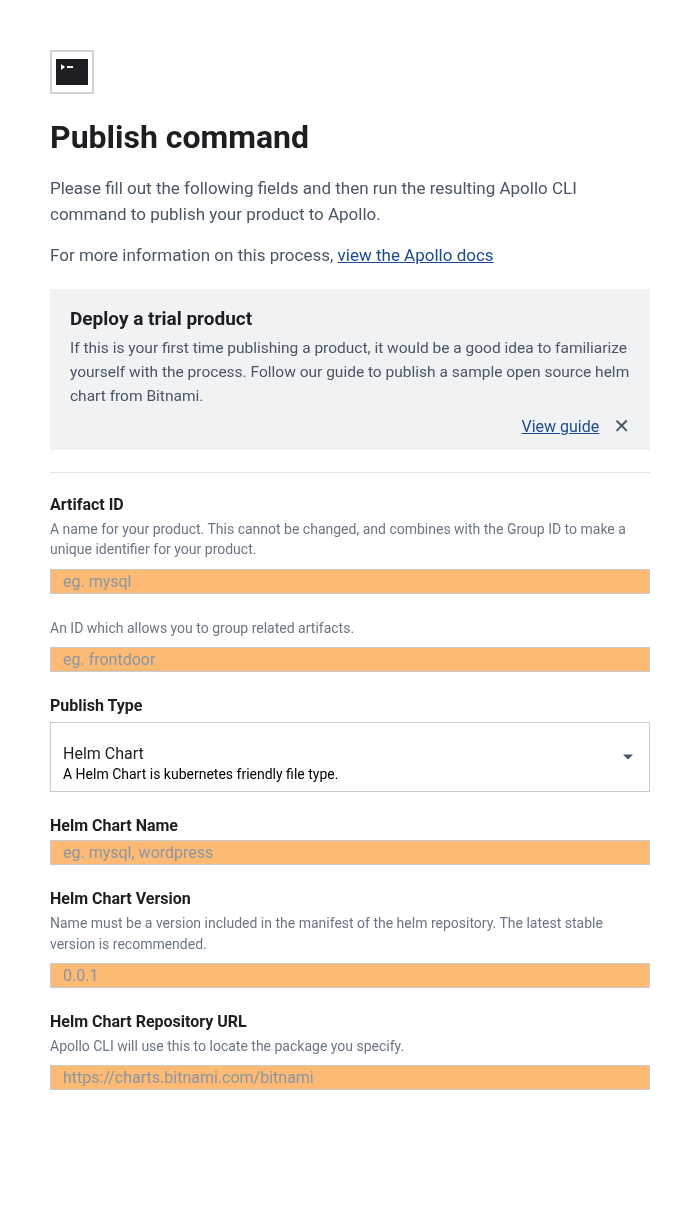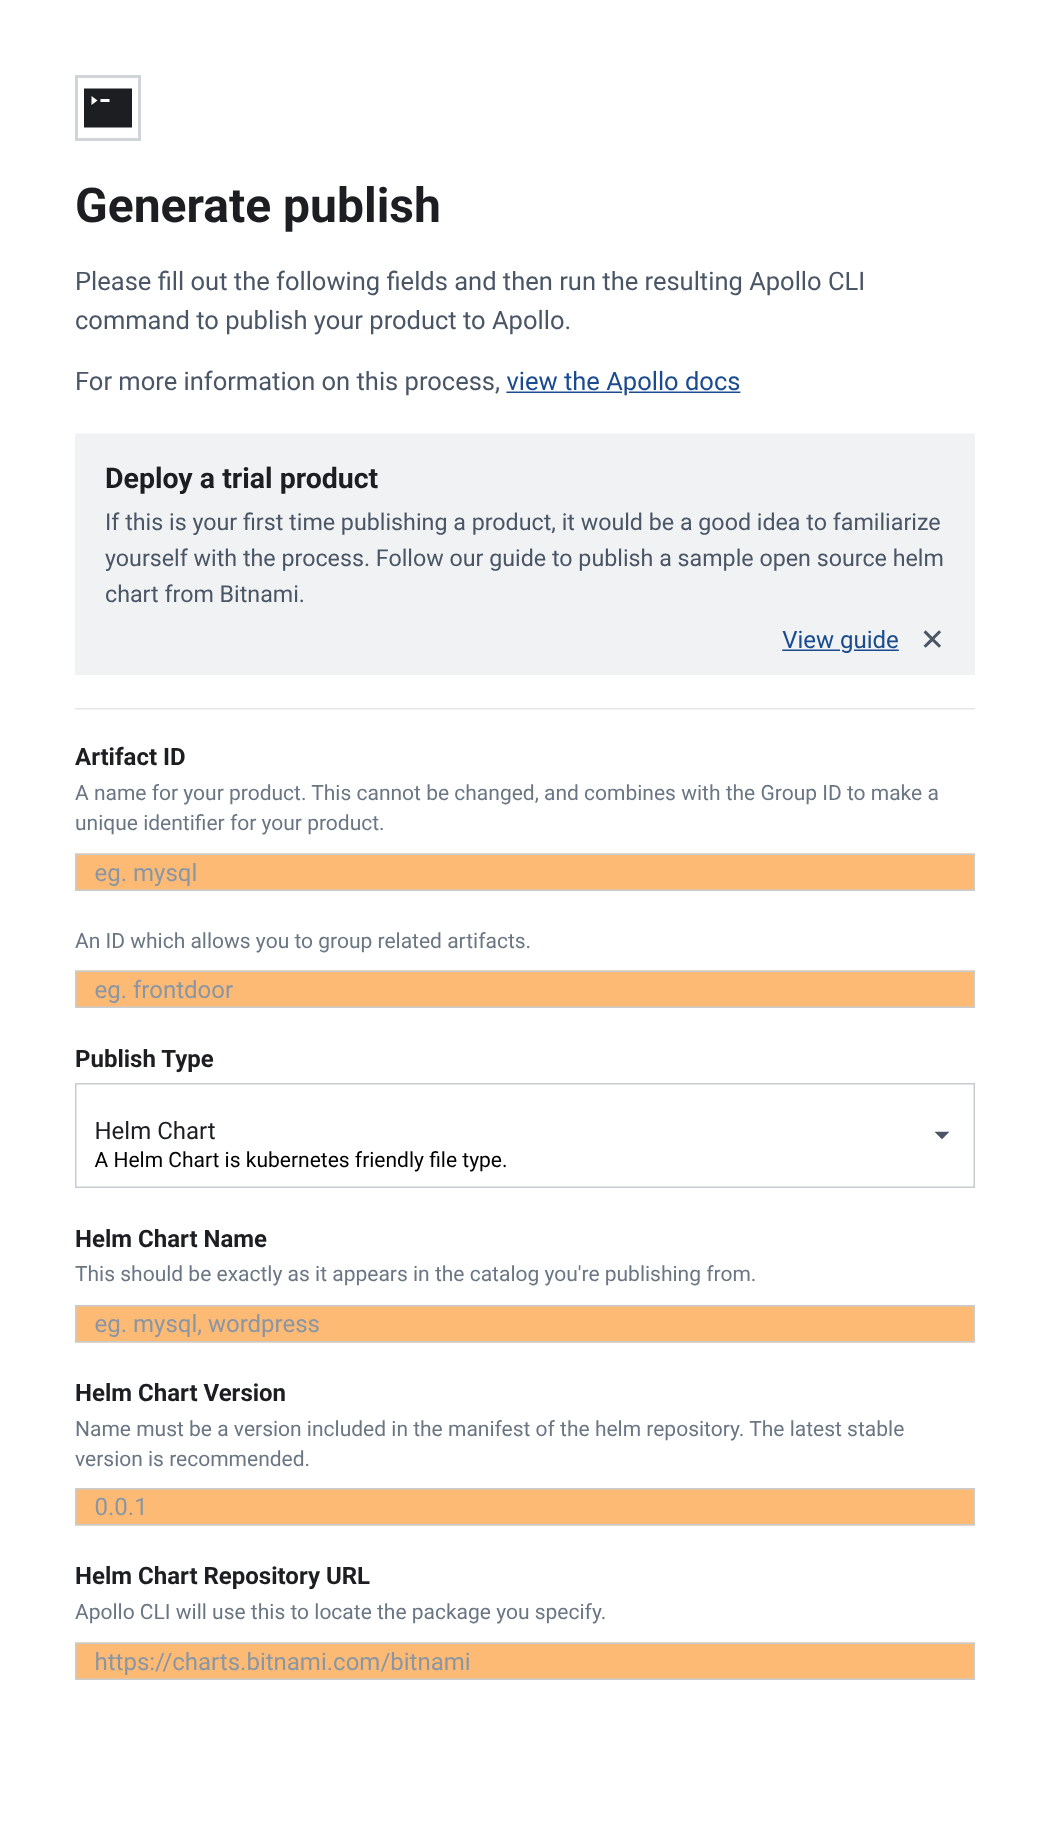--- a/index.html
+++ b/index.html
@@ -172,21 +172,21 @@
       margin-bottom: 7px;
     }
   </style>
 </head>
 <body>
 
 <div class="terminal-icon-box">
   <div class="terminal-icon-inner"></div>
 </div>
 
-<h1 class="page-title">Generate publish</h1>
+<h1 class="page-title">Publish command</h1>
 
 <p class="intro-text">Please fill out the following fields and then run the resulting Apollo CLI command to publish your product to Apollo.</p>
 
 <p class="more-info">
   <span>For more information on this process, </span><a href="#" class="docs-link">view the Apollo docs</a>
 </p>
 
 <div class="banner">
   <div class="banner-title">Deploy a trial product</div>
   <div class="banner-body">If this is your first time publishing a product, it would be a good idea to familiarize yourself with the process. Follow our guide to publish a sample open source helm chart from Bitnami.</div>
@@ -213,21 +213,20 @@
   <label class="field-label nolabel-spacer">Publish Type</label>
   <div class="select-box">
     <div class="select-value">Helm Chart</div>
     <div class="select-desc">A Helm Chart is kubernetes friendly file type.</div>
     <div class="select-caret"></div>
   </div>
 </div>
 
 <div class="field-group">
   <label class="field-label">Helm Chart Name</label>
-  <div class="field-help">This should be exactly as it appears in the catalog you're publishing from.</div>
   <input type="text" class="text-input" placeholder="eg. mysql, wordpress" style="">
 </div>
 
 <div class="field-group">
   <label class="field-label">Helm Chart Version</label>
   <div class="field-help">Name must be a version included in the manifest of the helm repository. The latest stable version is recommended.</div>
   <input type="text" class="text-input" placeholder="0.0.1" style="">
 </div>
 
 <div class="field-group">

